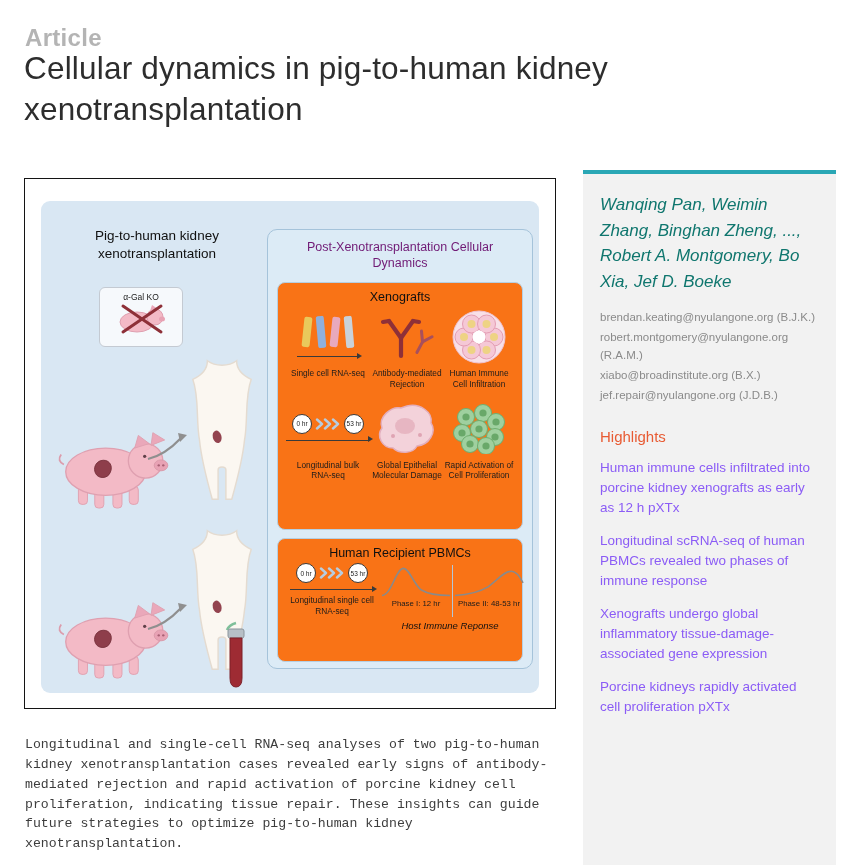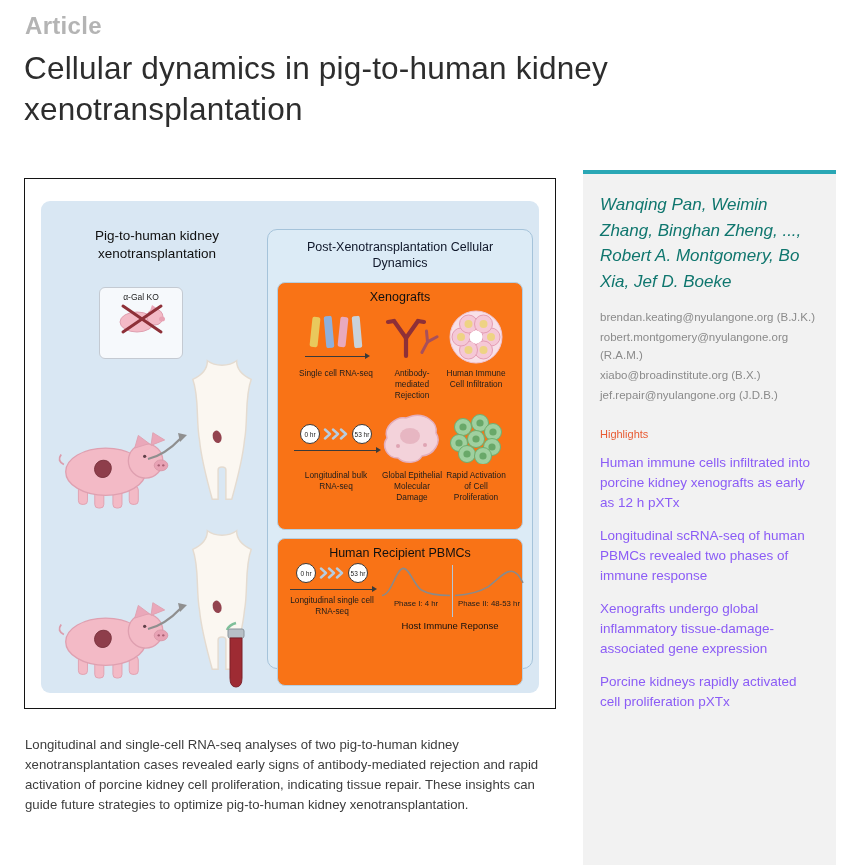--- a/index.html
+++ b/index.html
@@ -5,89 +5,89 @@
   * { box-sizing: border-box; }
   html, body { margin: 0; padding: 0; }
   body {
     width: 852px; height: 865px; position: relative;
     background: #ffffff; overflow: hidden;
     font-family: "Liberation Sans", sans-serif;
     color: #2d2d2d;
   }
   
   .kicker {
-    position: absolute; left: 25px; top: 12px;
+    position: absolute; left: 25px; top: 24px;
     font-size: 24px; font-weight: bold; color: #b4b4b4; letter-spacing: .3px;
   }
   .page-title {
     position: absolute; left: 24px; top: 48px; width: 745px;
     font-size: 31.5px; font-weight: 400; color: #2d2d2d; line-height: 1.3;
     margin: 0; letter-spacing: .2px;
   }
   
   .sidebar {
     position: absolute; left: 583px; top: 170px; width: 253px; height: 695px;
     background: #f2f2f2; border-top: 4px solid #2aa7b5;
     padding: 18px 17px 0 17px;
   }
   .authors { font-size: 17px; color: #0f766e; line-height: 1.5; font-style: italic; }
   .emails { margin-top: 15px; }
   .email-item {
     font-size: 11.5px; color: #8a8a8a; line-height: 1.5; margin-bottom: 3px;
     word-wrap: break-word; cursor: pointer;
   }
-  .highlights-title { margin-top: 24px; font-size: 11px; color: #e85b33; }
+  .highlights-title { margin-top: 24px; font-size: 15px; color: #e85b33; }
   .highlight-item { margin-top: 13px; font-size: 13.5px; color: #8b5cf6; line-height: 1.48; }
   
   .figure {
     position: absolute; left: 24px; top: 178px; width: 532px; height: 531px;
     border: 1.5px solid #141414; background: #fff;
   }
   .fig-panel {
     position: absolute; left: 16px; top: 22px; width: 498px; height: 492px;
     background: #d9e7f3; border-radius: 9px;
   }
   
   .fig-left { position: absolute; left: 10px; top: 12px; width: 212px; height: 474px; }
   .fig-left-heading {
     margin: 14px auto 0; width: 180px; text-align: center;
     font-size: 13.5px; color: #101010; line-height: 1.3;
   }
   .agal-box {
-    position: absolute; left: 48px; top: 74px; width: 84px; height: 72px;
+    position: absolute; left: 48px; top: 74px; width: 84px; height: 60px;
     background: rgba(255,255,255,.75); border: 1px solid #c4cad2; border-radius: 6px;
     text-align: center;
   }
   .agal-label { font-size: 8.5px; color: #222; margin-top: 4px; }
   .pig-pair { position: absolute; left: 0; width: 212px; height: 158px; }
   .pair1 { top: 142px; }
   .pair2 { top: 312px; }
   .torso { position: absolute; right: 2px; top: 0; width: 78px; height: 150px; }
   .pig { position: absolute; left: 2px; bottom: 2px; width: 118px; height: 84px; }
   .pair-arrow { position: absolute; left: 94px; top: 74px; width: 44px; height: 34px; }
   .tube { position: absolute; right: 14px; bottom: -12px; width: 26px; height: 74px; }
   
   .fig-right {
     position: absolute; left: 226px; top: 28px; width: 266px; height: 440px;
     background: #dcebf6; border: 1.2px solid #a5c3da; border-radius: 10px;
   }
   .rp-heading {
     margin: 9px auto 0; width: 220px; text-align: center;
-    font-size: 12.5px; color: #0f172a; line-height: 1.3;
+    font-size: 12.5px; color: #701a75; line-height: 1.3;
   }
   .xeno-box, .pbmc-box {
     position: absolute; left: 9px; right: 9px;
     background: #f97316; border: 1px solid #b5cfe2; border-radius: 8px;
   }
   .xeno-box { top: 52px; height: 248px; }
-  .pbmc-box { top: 308px; height: 148px; }
+  .pbmc-box { top: 308px; height: 124px; }
   .box-title { margin-top: 7px; text-align: center; font-size: 12.5px; color: #101010; }
   .xeno-grid {
     display: grid; grid-template-columns: repeat(3, 1fr);
-    padding: 4px 16px 0; row-gap: 10px; column-gap: 2px;
+    padding: 4px 8px 0; row-gap: 10px; column-gap: 2px;
   }
   .fig-item { display: flex; flex-direction: column; align-items: center; }
   .icon-wrap { height: 58px; display: flex; flex-direction: column; align-items: center; justify-content: center; }
   .fig-label { font-size: 8.3px; text-align: center; line-height: 1.3; color: #1c1c1c; margin-top: 2px; }
   .timeline { display: flex; align-items: center; gap: 3px; }
   .tcircle {
     width: 20px; height: 20px; border-radius: 50%; border: 1.3px solid #3a3a3a;
     background: #fff; font-size: 6.5px; color: #222;
     display: flex; align-items: center; justify-content: center; flex: 0 0 auto;
   }
@@ -96,25 +96,25 @@
     content: ""; position: absolute; right: -3px; top: -3.2px; width: 0; height: 0;
     border-left: 5.5px solid #3a3a3a; border-top: 3.2px solid transparent; border-bottom: 3.2px solid transparent;
   }
   .aw-62 { width: 62px; } .aw-84 { width: 84px; }
   .pbmc-content { display: flex; padding: 3px 6px 0; align-items: flex-start; }
   .tl-col { width: 96px; display: flex; flex-direction: column; align-items: center; flex: 0 0 auto; }
   .plots { flex: 1; display: flex; align-items: flex-start; }
   .plot { flex: 1; display: flex; flex-direction: column; align-items: center; }
   .plot-divider { width: 1px; height: 52px; background: #b3c7d8; margin-top: 2px; flex: 0 0 auto; }
   .plot-label { font-size: 7.8px; text-align: center; line-height: 1.25; color: #1c1c1c; }
-  .axis-label { margin-left: 100px; margin-top: 3px; text-align: center; font-size: 9.5px; color: #101010; }
+  .axis-label { margin-left: 100px; margin-top: 3px; text-align: center; font-size: 9.5px; color: #101010; font-style: italic; }
   
   .caption {
     position: absolute; left: 25px; top: 722px; width: 534px;
-    font-size: 13.2px; color: #3d3d3d; line-height: 1.5;
+    font-size: 13.2px; color: #3d3d3d; line-height: 1.5; font-family: Liberation Mono, monospace;
   }
 </style>
 </head>
 <body>
 
 <div class="kicker">Article</div>
 <h1 class="page-title">Cellular dynamics in pig-to-human kidney xenotransplantation</h1>
 
 <div class="figure">
   <div class="fig-panel">
@@ -337,21 +337,21 @@
               <span class="tcircle">53 hr</span>
             </div>
             <div class="arrow-line aw-84"></div>
             <div class="fig-label">Longitudinal single cell RNA-seq</div>
           </div>
           <div class="plots">
             <div class="plot">
               <svg width="72" height="36" viewBox="0 0 74 36">
                 <path d="M2,33 C12,32 16,6 24,5 C30,5 34,20 42,27 C52,33 64,33 72,33" fill="none" stroke="#8a8a8a" stroke-width="1.6"></path>
               </svg>
-              <div class="plot-label">Phase I: 4 hr</div>
+              <div class="plot-label">Phase I: 12 hr</div>
             </div>
             <div class="plot-divider"></div>
             <div class="plot">
               <svg width="72" height="36" viewBox="0 0 74 36">
                 <path d="M2,33 C16,32 26,30 36,24 C46,17 52,8 60,8 C66,8 70,16 72,20" fill="none" stroke="#8a8a8a" stroke-width="1.6"></path>
               </svg>
               <div class="plot-label">Phase II: 48-53 hr</div>
             </div>
           </div>
         </div>

